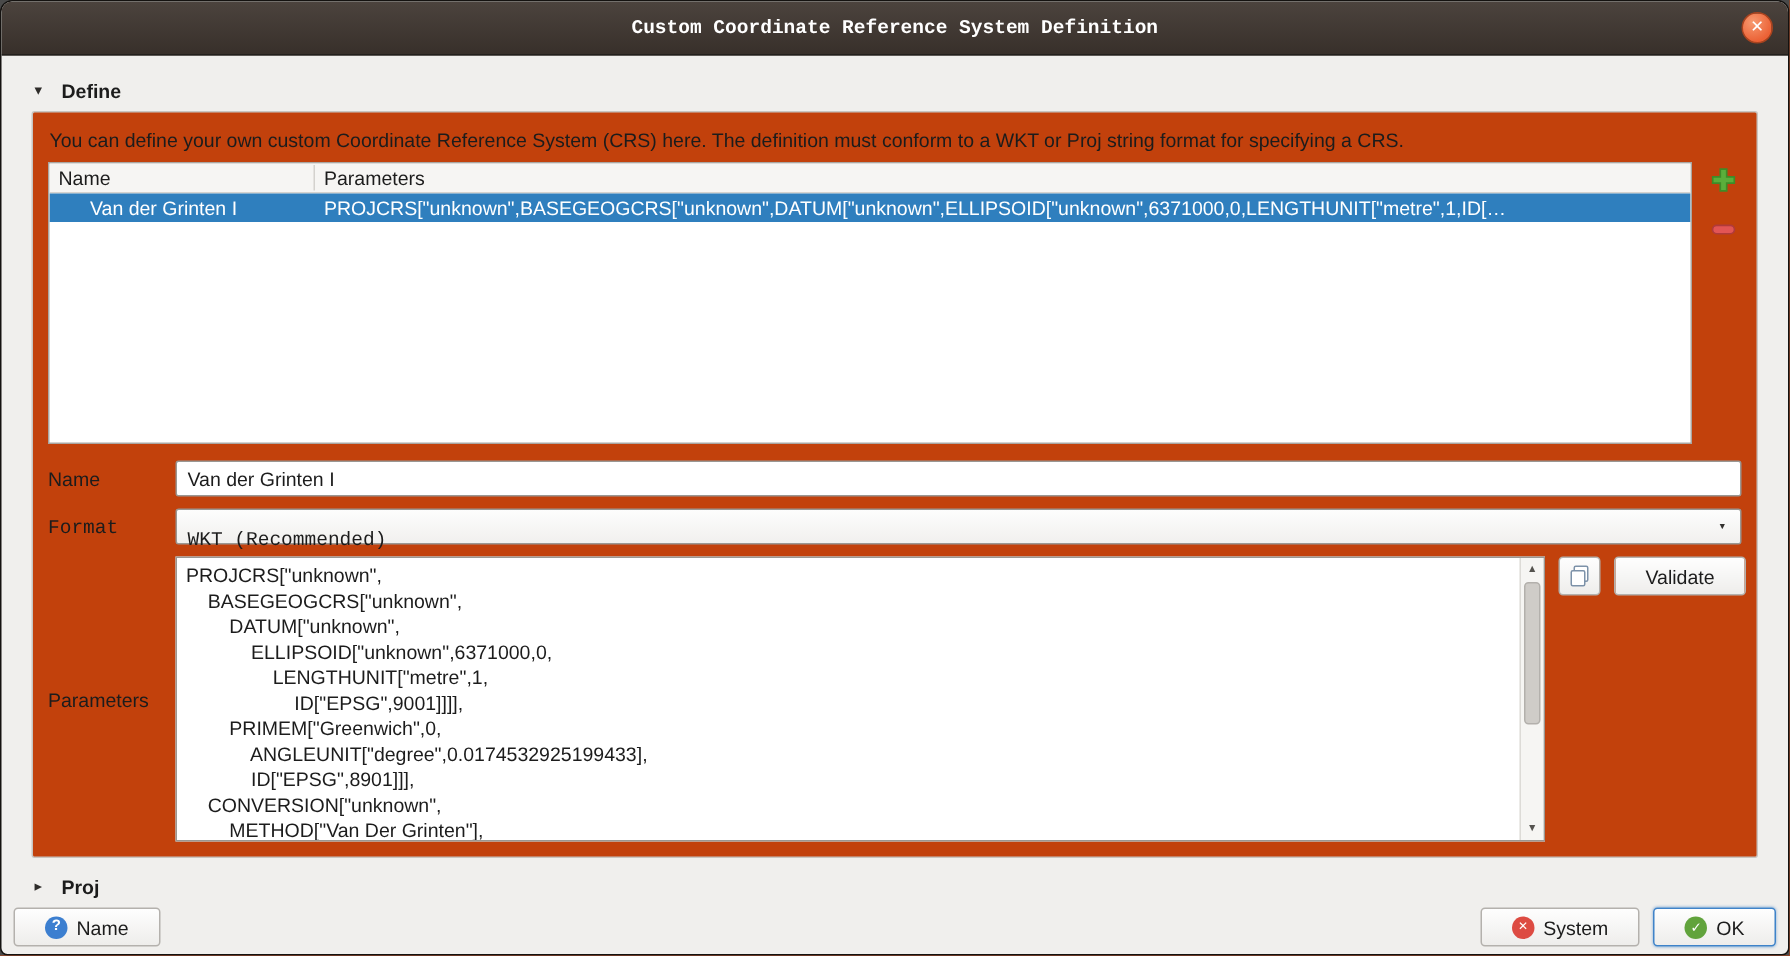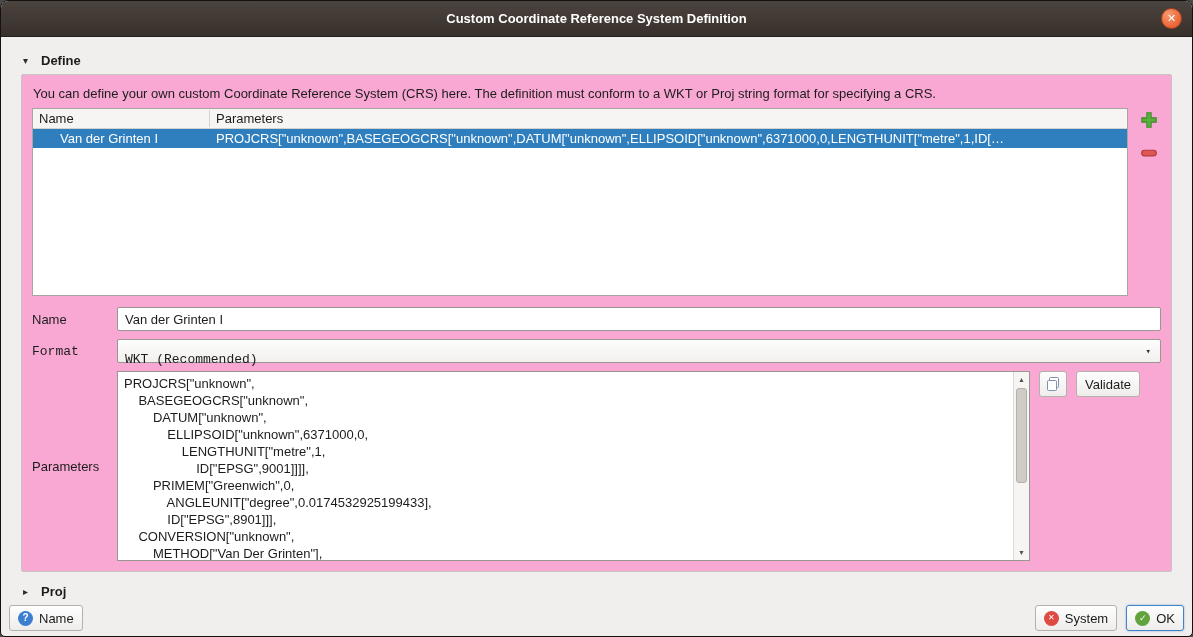--- a/index.html
+++ b/index.html
@@ -4,32 +4,32 @@
 <style>
   * { margin:0; padding:0; box-sizing:border-box; }
   html,body { width:1193px; height:637px; overflow:hidden; }
   body { font-family:"Liberation Sans","DejaVu Sans",sans-serif; font-size:13px; color:#1c1c1c; background:#4a4a4a; }
 
   .window { width:1193px; height:637px; background:#f0efed; border:1px solid #141210;
             border-radius:8px 8px 5px 5px; overflow:hidden; position:relative; }
 
   .titlebar { height:36px; background:linear-gradient(rgba(255,255,255,.07),rgba(0,0,0,.10)), var(--titlebar-bg,#3e352f);
               border-bottom:1px solid #23201d; display:flex; align-items:center; justify-content:center; position:relative; }
-  .titlebar .title { color:#fff; font-weight:bold; font-size:13px; }
+  .titlebar .title { color:#fff; font-weight:bold; font-size:13px;font-family:Liberation Mono, monospace; }
   .close-btn { position:absolute; top:7px; right:10px; width:21px; height:21px; border-radius:50%;
                border:1px solid #a8431f; background:radial-gradient(circle at 35% 30%, #f79a70, var(--close-orange,#eb6135) 72%);
                display:flex; align-items:center; justify-content:center; cursor:pointer; padding:0; }
   .close-x { color:#fff; font-size:11px; line-height:1; }
 
   .content { padding:10px 20px 0; }
 
   .group-header { display:flex; align-items:center; gap:7px; font-weight:bold; margin:6px 0 6px 2px; cursor:default; }
   .arrow { font-size:10px; color:#2e2c2a; width:11px; font-weight:normal; }
 
-  .frame { border:1px solid #c8c5c1; border-radius:2px; background:#f9a8d4; padding:10px; }
+  .frame { border:1px solid #c8c5c1; border-radius:2px; background:#c2410c; padding:10px; }
   .desc { margin:1px 1px 7px; }
 
   .table-area { display:flex; gap:9px; }
   .crs-table { flex:1; background:#fff; border:1px solid #a9a6a2; height:188px; display:flex; flex-direction:column; overflow:hidden; }
   .t-header { display:flex; background:#f6f5f3; border-bottom:1px solid #d4d2ce; flex:0 0 20px; align-items:center; }
   .t-h-cell { padding:1px 6px; white-space:nowrap; overflow:hidden; }
   .t-h-name { width:177px; flex:0 0 177px; border-right:1px solid #d4d2ce; }
   .t-row { display:flex; height:19px; align-items:center; }
   .t-row.selected { background:var(--selection-blue,#2f7fbe); color:#fff; }
   .t-c-name { flex:0 0 177px; padding:0 6px 0 27px; white-space:nowrap; overflow:hidden; }
@@ -57,21 +57,21 @@
                  font-family:inherit; font-size:13px; line-height:17px; padding:3px 6px; color:#1c1c1c; white-space:pre; }
   .v-scroll { width:16px; flex:0 0 16px; border-left:1px solid #dddbd7; background:#f6f5f3; display:flex; flex-direction:column; }
   .sb-btn { height:15px; flex:0 0 15px; display:flex; align-items:center; justify-content:center;
             font-size:7px; color:#55534f; cursor:pointer; }
   .sb-track { flex:1; position:relative; }
   .sb-thumb { position:absolute; left:2px; right:2px; top:1px; height:95px; background:#cfccc8;
               border:1px solid #b3b0ac; border-radius:3px; }
   .params-side { display:flex; gap:9px; margin-left:9px; align-self:flex-start; }
 
   .btn { height:26px; border:1px solid #b4b1ad; border-radius:3px; background:linear-gradient(#fefefe,#eeedeb);
-         padding:0 8px; font:inherit; color:#1c1c1c; display:inline-flex; align-items:center; gap:6px; cursor:pointer; }
+         padding:0 20px; font:inherit; color:#1c1c1c; display:inline-flex; align-items:center; gap:6px; cursor:pointer; }
   .icon-btn { width:28px; flex:0 0 28px; padding:0; justify-content:center; }
   .btn.focused { border-color:#3f83c9; box-shadow:0 0 2px rgba(63,131,201,.65); }
 
   .dot { width:15px; height:15px; flex:0 0 15px; border-radius:50%; display:inline-flex; align-items:center;
          justify-content:center; color:#fff; font-weight:bold; line-height:1; }
   .dot.help   { background:var(--help-blue,#3c7fd0); font-size:10px; }
   .dot.cancel { background:var(--cancel-red,#dd4b42); font-size:8px; }
   .dot.ok     { background:var(--ok-green,#61a33c); font-size:9px; }
 
   .test-header { margin-top:12px; }

